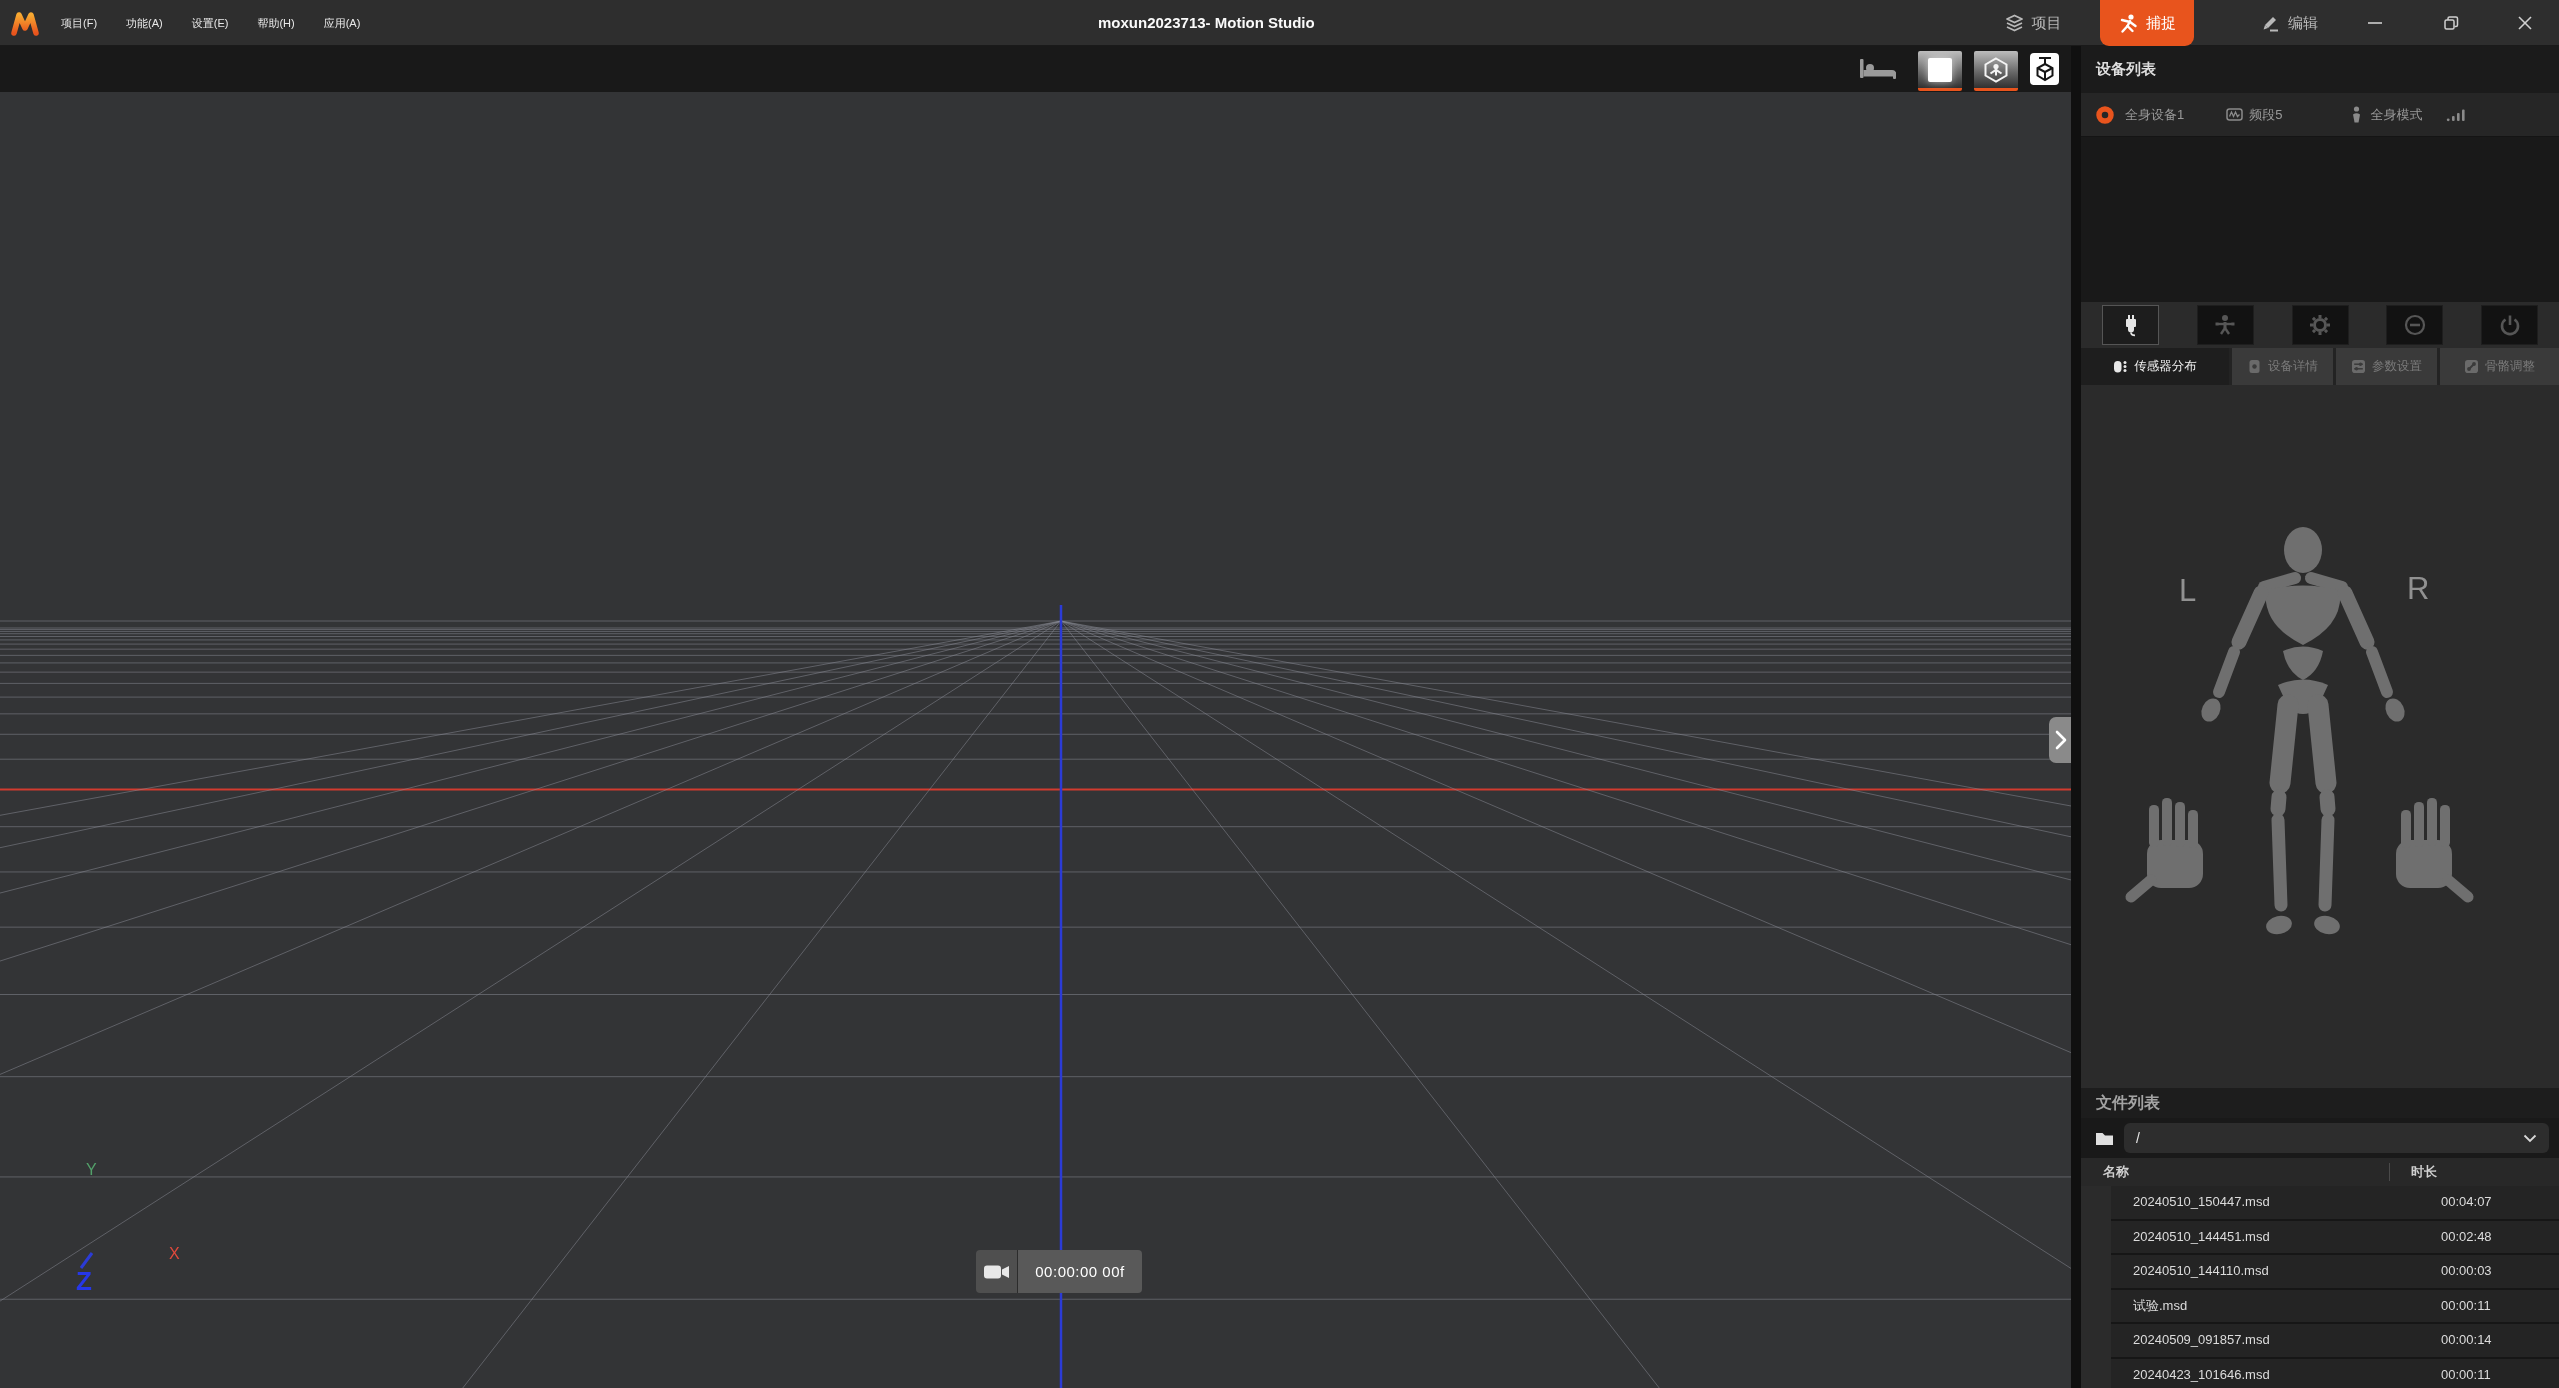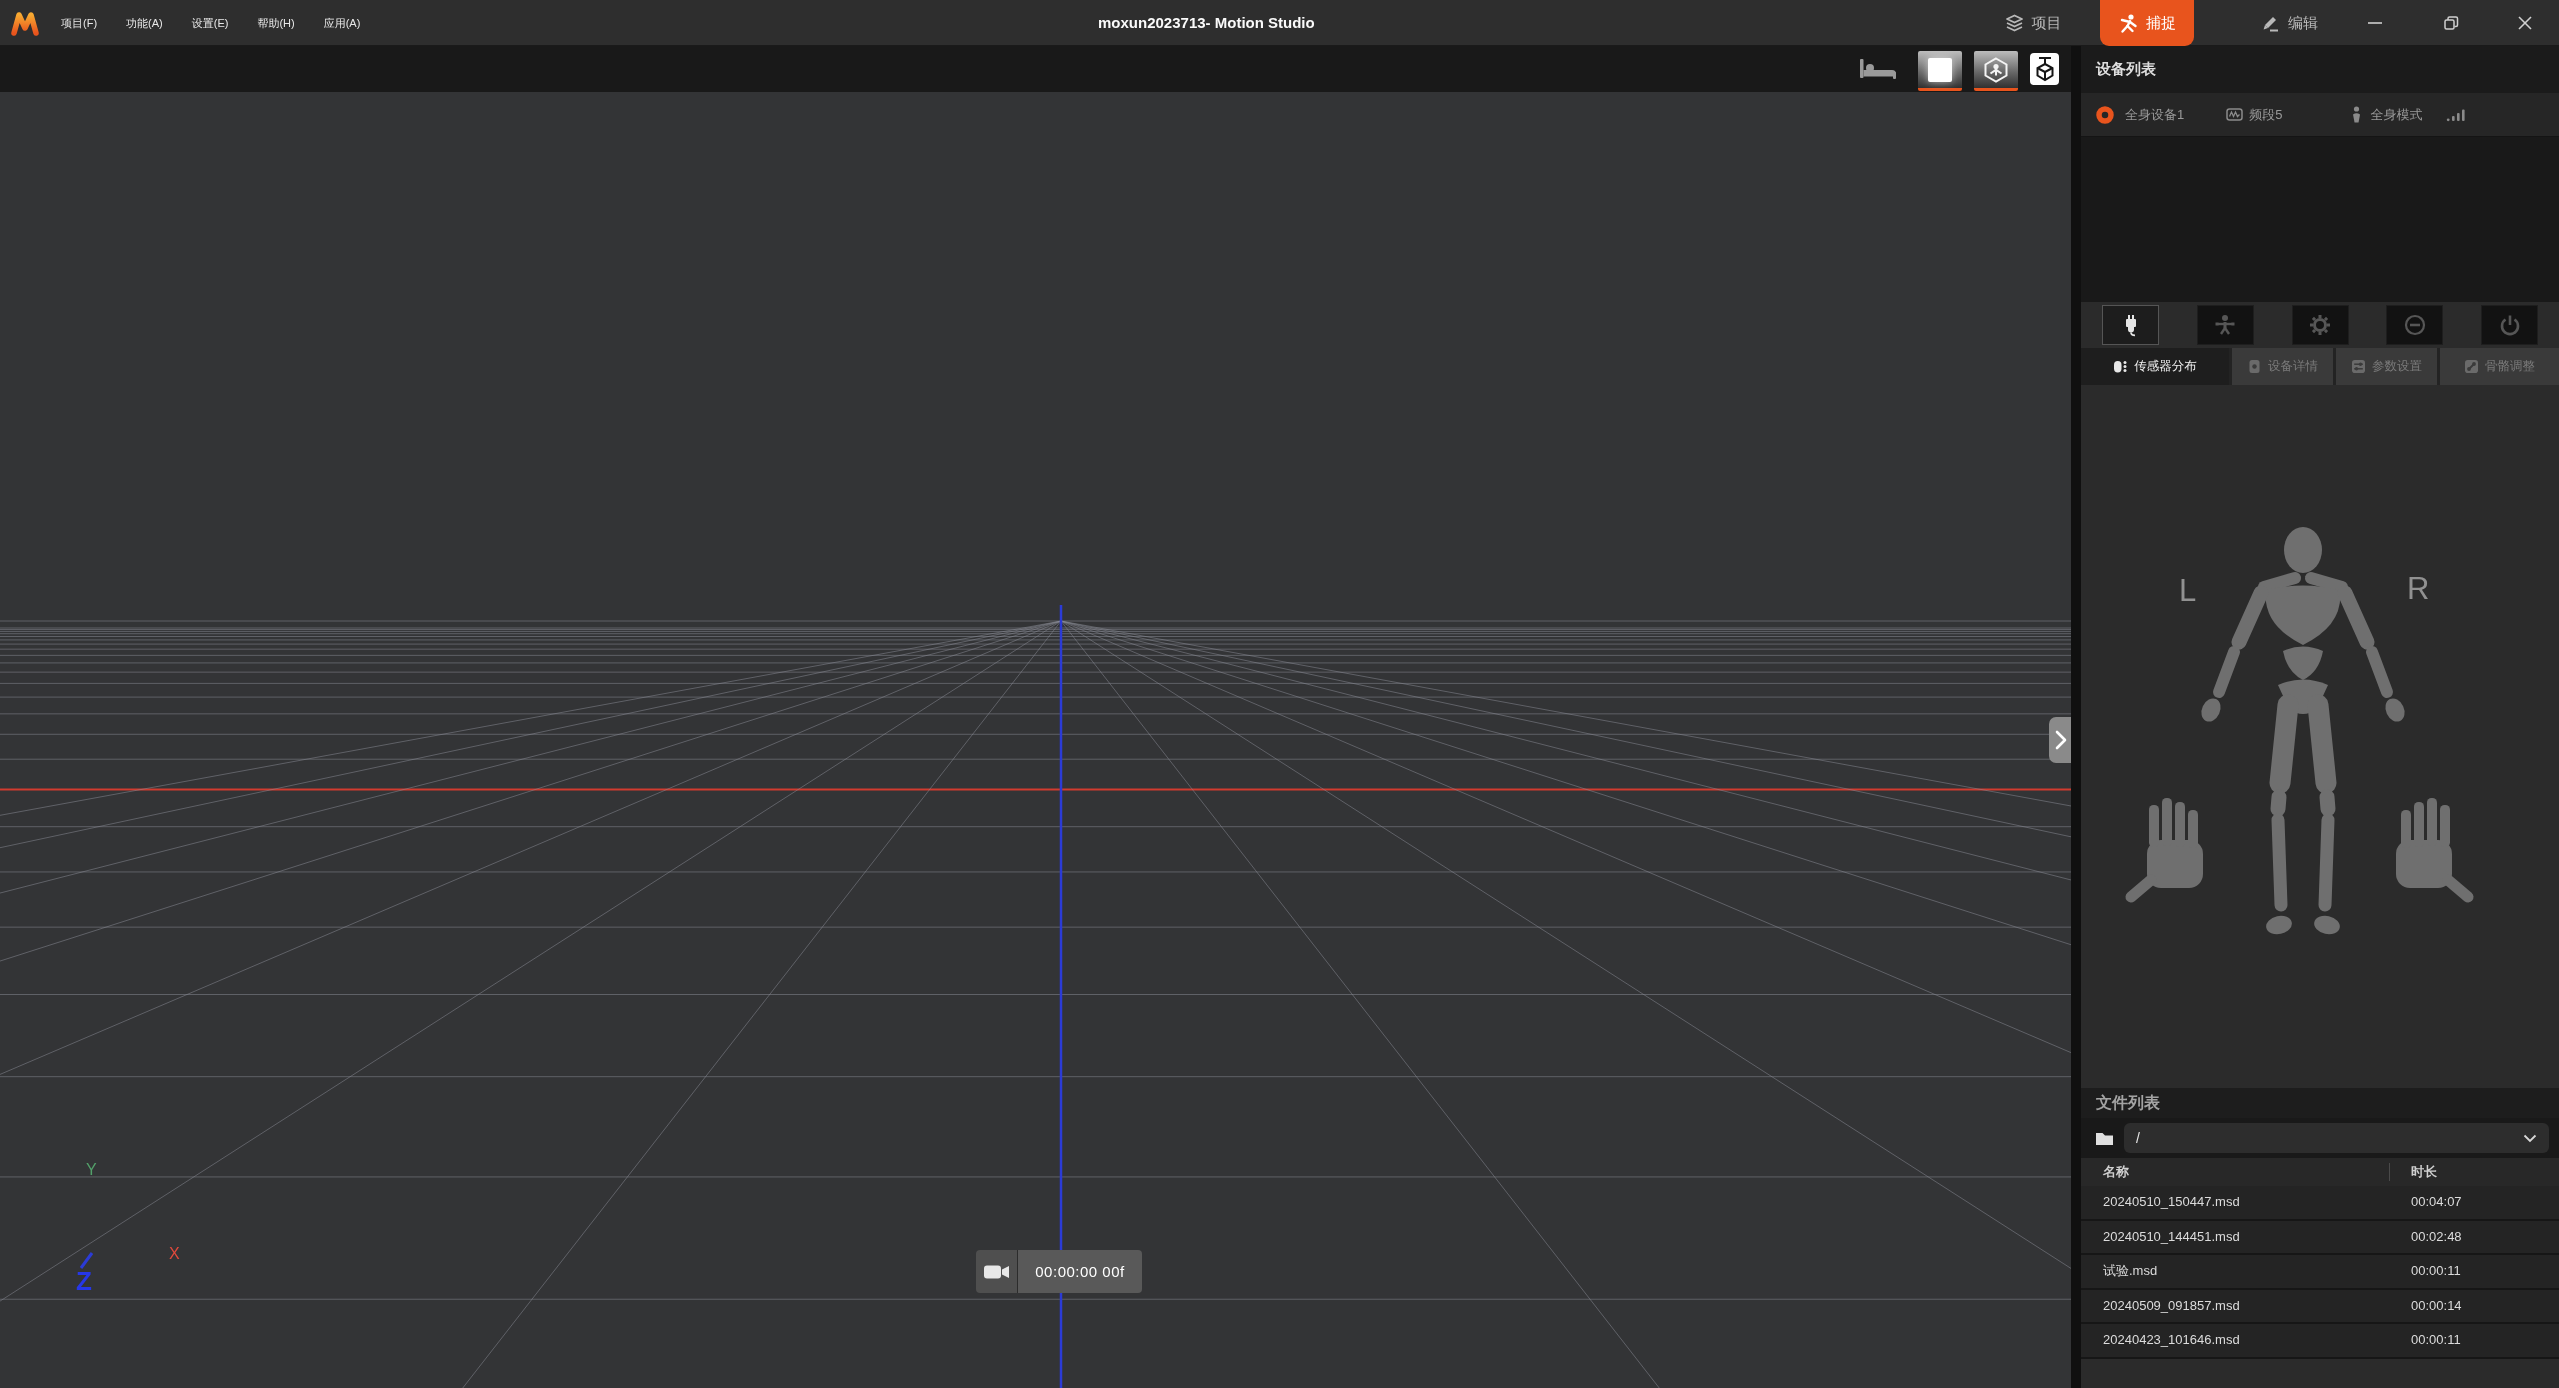--- a/index.html
+++ b/index.html
@@ -46,21 +46,21 @@
   .sb-tab.active { background:#1e1e1e; color:#f2f2f2; }
   .body-area { height:703px; background:#2b2b2b; position:relative; }
   .fl-header { height:30px; background:#1d1d1d; color:#a3a3a3; font-size:16px; font-weight:bold; display:flex; align-items:center; padding-left:15px; }
   .fl-folder { height:40px; background:#191919; display:flex; align-items:center; padding:0 10px 0 14px; gap:10px; }
   .fl-field { flex:1; height:30px; background:#2d2d2d; border-radius:6px; display:flex; align-items:center; padding:0 12px; color:#e8e8e8; font-size:14px; }
   .fl-field .spacer { flex:1; }
   .fl-cols { height:28px; background:#282828; position:relative; color:#cfcfcf; font-size:13px; font-weight:bold; }
   .fl-col-name { position:absolute; left:22px; top:0; line-height:28px; }
   .fl-col-dur { position:absolute; left:330px; top:0; line-height:28px; }
   .fl-sep { position:absolute; left:308px; top:5px; width:1px; height:18px; background:#4a4a4a; }
-  .fl-rows { height:202px; overflow:hidden; }
+  .fl-rows { height:202px; overflow:hidden;margin-left:30px; }
   .fl-row { height:34.5px; background:#242424; border-bottom:2px solid #161616; position:relative; color:#dcdcdc; font-size:13px; }
   .fl-name { position:absolute; left:22px; top:0; line-height:32px; }
   .fl-dur { position:absolute; left:330px; top:0; line-height:32px; }
 </style>
 </head>
 <body>
 
 <div class="app">
 
   <div class="titlebar">
@@ -448,20 +448,24 @@
       <div class="fl-rows">
         <div class="fl-row">
           <span class="fl-name">20240510_150447.msd</span>
           <span class="fl-dur">00:04:07</span>
         </div>
         <div class="fl-row">
           <span class="fl-name">20240510_144451.msd</span>
           <span class="fl-dur">00:02:48</span>
         </div>
         <div class="fl-row">
+          <span class="fl-name">20240510_144110.msd</span>
+          <span class="fl-dur">00:00:03</span>
+        </div>
+        <div class="fl-row">
           <span class="fl-name">试验.msd</span>
           <span class="fl-dur">00:00:11</span>
         </div>
         <div class="fl-row">
           <span class="fl-name">20240509_091857.msd</span>
           <span class="fl-dur">00:00:14</span>
         </div>
         <div class="fl-row">
           <span class="fl-name">20240423_101646.msd</span>
           <span class="fl-dur">00:00:11</span>

